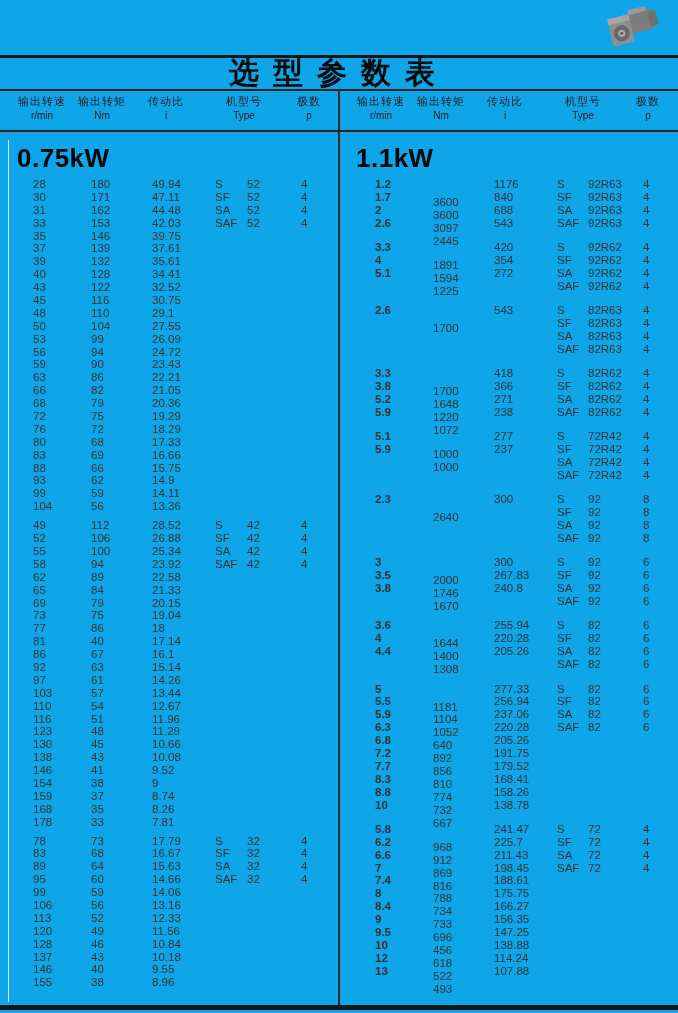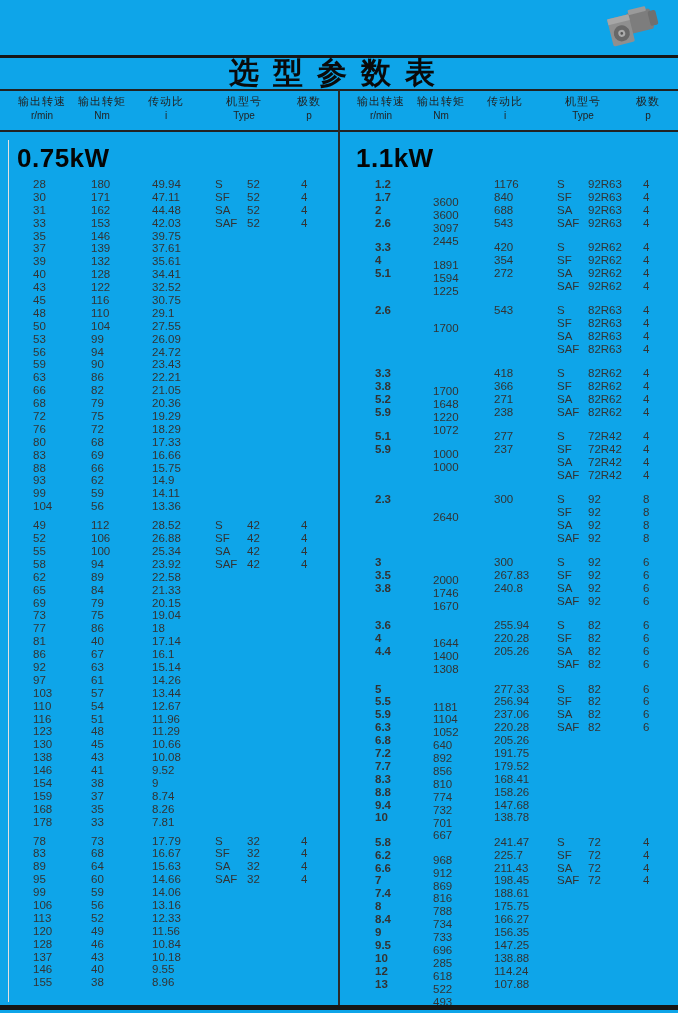--- a/index.html
+++ b/index.html
@@ -781,25 +781,20 @@
             <span class="c c0">8.3</span>
             <span class="c c1">774</span>
             <span class="c c2">168.41</span>
           </div>
           <div class="row">
             <span class="c c0">8.8</span>
             <span class="c c1">732</span>
             <span class="c c2">158.26</span>
           </div>
           <div class="row">
-            <span class="c c0">9.4</span>
-            <span class="c c1">701</span>
-            <span class="c c2">147.68</span>
-          </div>
-          <div class="row">
             <span class="c c0">10</span>
             <span class="c c1">667</span>
             <span class="c c2">138.78</span>
           </div>
         </div>
         <div class="group">
           <div class="row">
             <span class="c c0">5.8</span>
             <span class="c c1">968</span>
             <span class="c c2">241.47</span>
@@ -846,21 +841,21 @@
             <span class="c c1">733</span>
             <span class="c c2">166.27</span>
           </div>
           <div class="row">
             <span class="c c0">9</span>
             <span class="c c1">696</span>
             <span class="c c2">156.35</span>
           </div>
           <div class="row">
             <span class="c c0">9.5</span>
-            <span class="c c1">285</span>
+            <span class="c c1">456</span>
             <span class="c c2">147.25</span>
           </div>
           <div class="row">
             <span class="c c0">10</span>
             <span class="c c1">618</span>
             <span class="c c2">138.88</span>
           </div>
           <div class="row">
             <span class="c c0">12</span>
             <span class="c c1">522</span>

